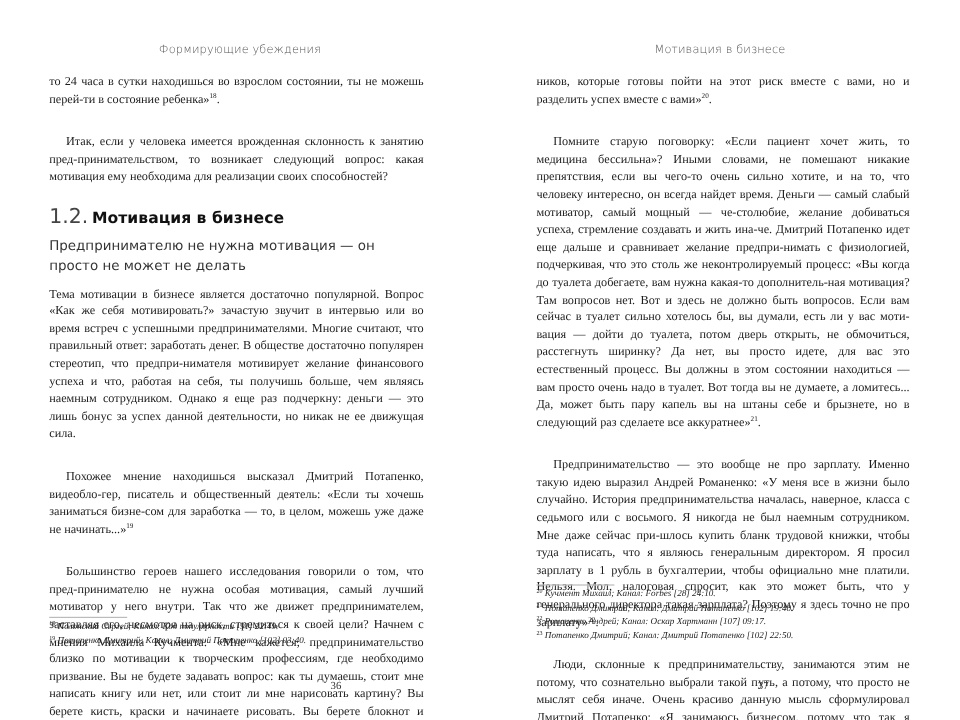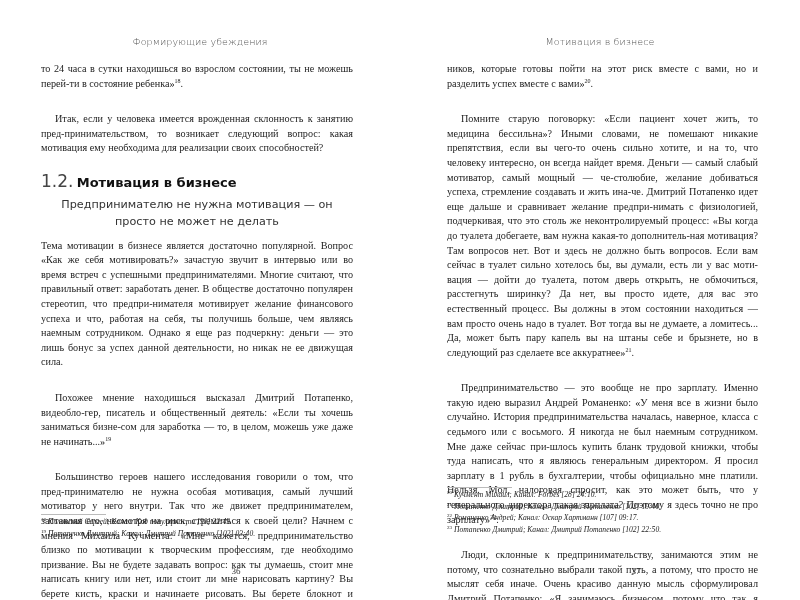--- a/index.html
+++ b/index.html
@@ -1,37 +1,37 @@
 <!DOCTYPE html>
 <html><head>
 <meta charset="utf-8">
 <style>
   * { box-sizing: border-box; margin: 0; padding: 0; }
   html, body { width: 800px; height: 600px; background: #ffffff; overflow: hidden; }
   body { position: relative; font-family: "Liberation Serif", serif; color: #1c1c1c; }
   .page { position: absolute; top: 0; height: 600px; width: 400px; background: #fff; }
-  .page.left { left: 0; }
+  .page.left { left: 0; padding-left: 44px; }
   .page.right { left: 400px; }
   .spine { position: absolute; left: 400px; top: 0; width: 2px; height: 600px; background: #7a7a7a; }
   .running-head {
     position: absolute; top: 36px; left: 0; width: 100%;
     text-align: center; font-family: "DejaVu Sans", sans-serif;
     font-size: 9.5px; color: #555; letter-spacing: 0.1px; font-weight: 300;
   }
   .textblock { position: absolute; font-size: 10.2px; line-height: 14.6px; text-align: justify; }
   .page.left .textblock { left: 41px; width: 312px; }
   .page.right .textblock { left: 47px; width: 311px; }
   .p { text-indent: 0; }
   .p.ind { text-indent: 14px; }
   .p + .p { margin-top: 21px; }
   sup { font-size: 6px; line-height: 0; vertical-align: 4px; }
   .heading-block { margin: 18px 0 9px 0; font-family: "DejaVu Sans", sans-serif; text-align: left; }
   .h-num { font-size: 17px; color: #444; font-weight: 400; }
   .h-title { font-size: 13px; font-weight: 700; color: #111; }
-  .h-sub { font-size: 11.2px; line-height: 17px; color: #333; margin-top: 4px; font-weight: 400; text-align: center; }
+  .h-sub { font-size: 11.2px; line-height: 17px; color: #333; margin-top: 4px; font-weight: 400; }
   .fn-rule { position: absolute; width: 65px; height: 1px; background: #bbb; }
   .footnotes { position: absolute; font-size: 7.6px; line-height: 11.5px; font-style: italic; color: #222; }
   .footnotes sup { font-style: normal; font-size: 5px; vertical-align: 3px; margin-right: 2px; }
   .page-num { position: absolute; top: 566px; width: 100%; text-align: center; font-size: 9px; color: #333; margin-left: 36px; }
 </style>
 </head>
 <body>
 
 <div class="page left">
   <div class="running-head">Формирующие убеждения</div>

